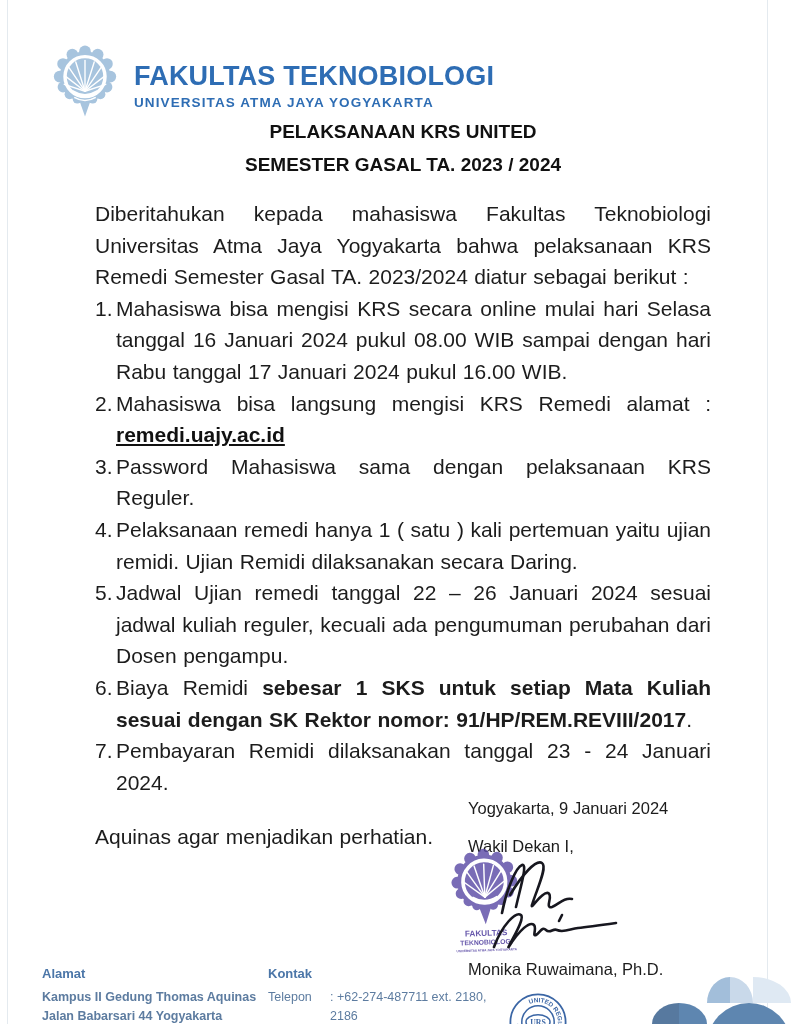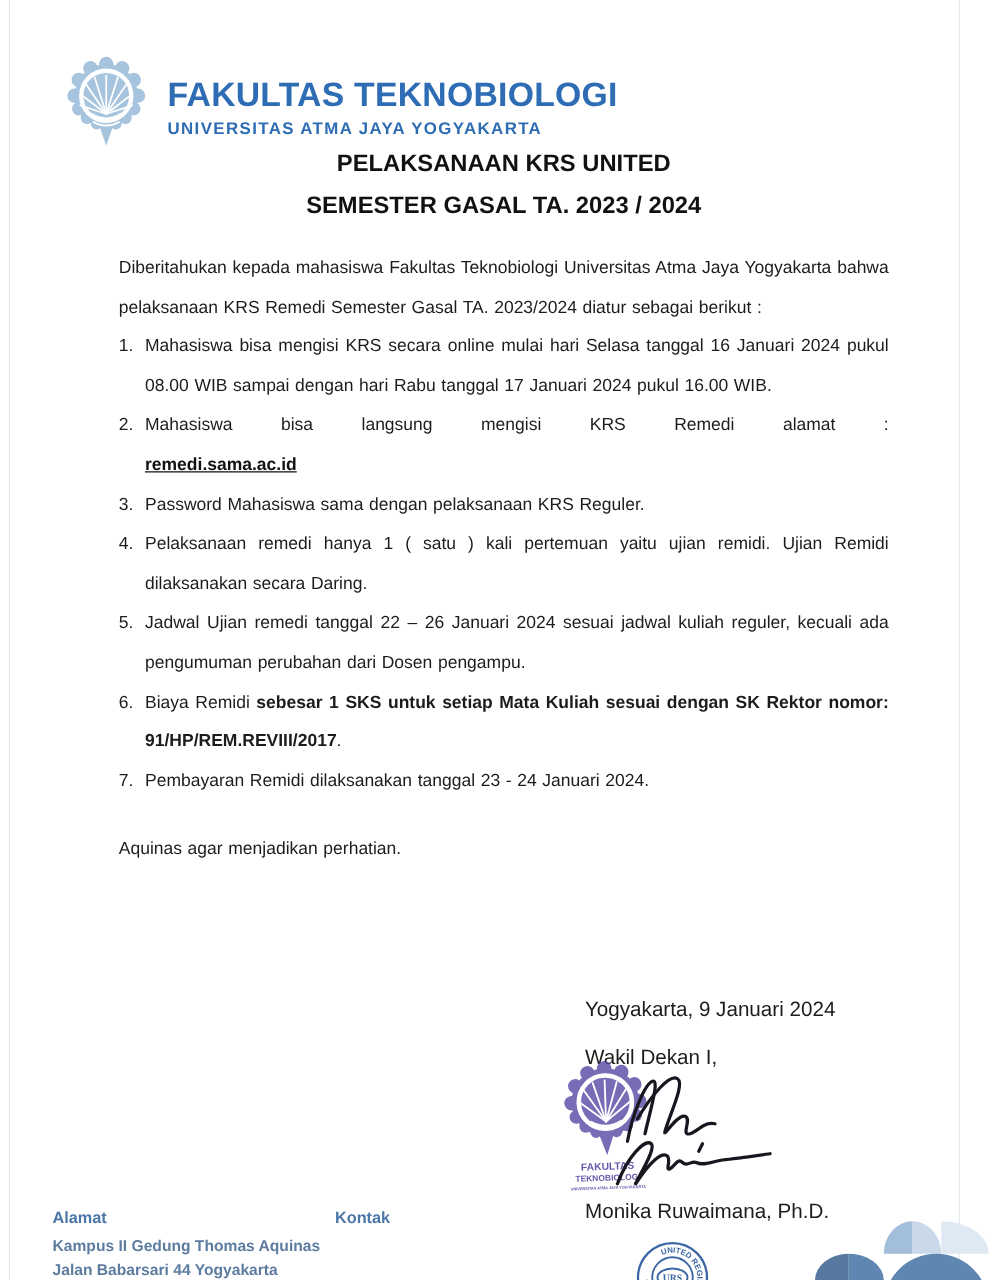--- a/index.html
+++ b/index.html
@@ -19,21 +19,21 @@
   .header-text { margin-left:10px; padding-top:6px; }
   .faculty-name { font-size:27px; font-weight:bold; color:#2e6db4; letter-spacing:0.2px; }
   .university-name { font-size:13.5px; font-weight:bold; color:#2e6db4; letter-spacing:1.1px; margin-top:3px; }
 
   
   .doc-title { position:absolute; left:95px; width:616px; top:115px; text-align:center;
     font-size:19px; font-weight:bold; line-height:33px; color:#111; }
 
   
   .content { position:absolute; left:95px; top:198px; width:616px;
-    font-size:14px; line-height:31.6px; word-spacing:0.6px; }
+    font-size:21px; line-height:31.6px; word-spacing:0.6px; }
   .intro { text-align:justify; }
   .li { display:flex; text-align:justify; }
   .num { flex:0 0 21px; }
   .li-text { flex:1; text-align:justify; }
   .just-first { display:block; text-align:justify; text-align-last:justify; }
   .doc-link { font-weight:bold; color:#111; text-decoration:underline; }
   .closing { margin-top:23px; }
 
   
   .sig-block { position:absolute; left:468px; top:789px; font-size:16.5px; line-height:38px; width:280px; }
@@ -114,21 +114,21 @@
   <div class="content">
     <p class="intro">Diberitahukan kepada mahasiswa Fakultas Teknobiologi Universitas Atma Jaya Yogyakarta bahwa pelaksanaan KRS Remedi Semester Gasal TA. 2023/2024 diatur sebagai berikut :</p>
 
     <div class="li">
       <span class="num">1.</span>
       <span class="li-text">Mahasiswa bisa mengisi KRS secara online mulai hari Selasa tanggal 16 Januari 2024 pukul 08.00 WIB sampai dengan hari Rabu tanggal 17 Januari 2024 pukul 16.00 WIB.</span>
     </div>
 
     <div class="li">
       <span class="num">2.</span>
-      <span class="li-text"><span class="just-first">Mahasiswa bisa langsung mengisi KRS Remedi alamat :</span><a class="doc-link">remedi.sama.ac.id</a></span>
+      <span class="li-text"><span class="just-first">Mahasiswa bisa langsung mengisi KRS Remedi alamat :</span><a class="doc-link">remedi.uajy.ac.id</a></span>
     </div>
 
     <div class="li">
       <span class="num">3.</span>
       <span class="li-text">Password Mahasiswa sama dengan pelaksanaan KRS Reguler.</span>
     </div>
 
     <div class="li">
       <span class="num">4.</span>
       <span class="li-text">Pelaksanaan remedi hanya 1 ( satu ) kali pertemuan yaitu ujian remidi. Ujian Remidi dilaksanakan secara Daring.</span>
@@ -211,20 +211,24 @@
   </div>
 
   <div class="footer">
     <div class="f-col f-col-address">
       <div class="f-head">Alamat</div>
       <div class="f-line">Kampus II Gedung Thomas Aquinas</div>
       <div class="f-line">Jalan Babarsari 44 Yogyakarta 55281</div>
     </div>
     <div class="f-col f-col-contact">
       <div class="f-head">Kontak</div>
+      <div class="f-row">
+        <span class="f-label">Telepon</span>
+        <span>: +62-274-487711 ext. 2180, 2186</span>
+      </div>
 
     </div>
     <svg class="seal" viewBox="0 0 100 100">
       <defs>
         <path id="ringPath" d="M 50,50 m -33,0 a 33,33 0 1,1 66,0 a 33,33 0 1,1 -66,0"></path>
       </defs>
       <circle cx="50" cy="50" r="46" fill="none" stroke="#3b66a5" stroke-width="3"></circle>
       <circle cx="50" cy="50" r="27" fill="none" stroke="#3b66a5" stroke-width="2.5"></circle>
       <ellipse cx="50" cy="50" rx="20" ry="12" fill="none" stroke="#3b66a5" stroke-width="2.5"></ellipse>
       <text font-size="10.5" font-weight="bold" fill="#3b66a5" font-family="Liberation Sans, sans-serif">

